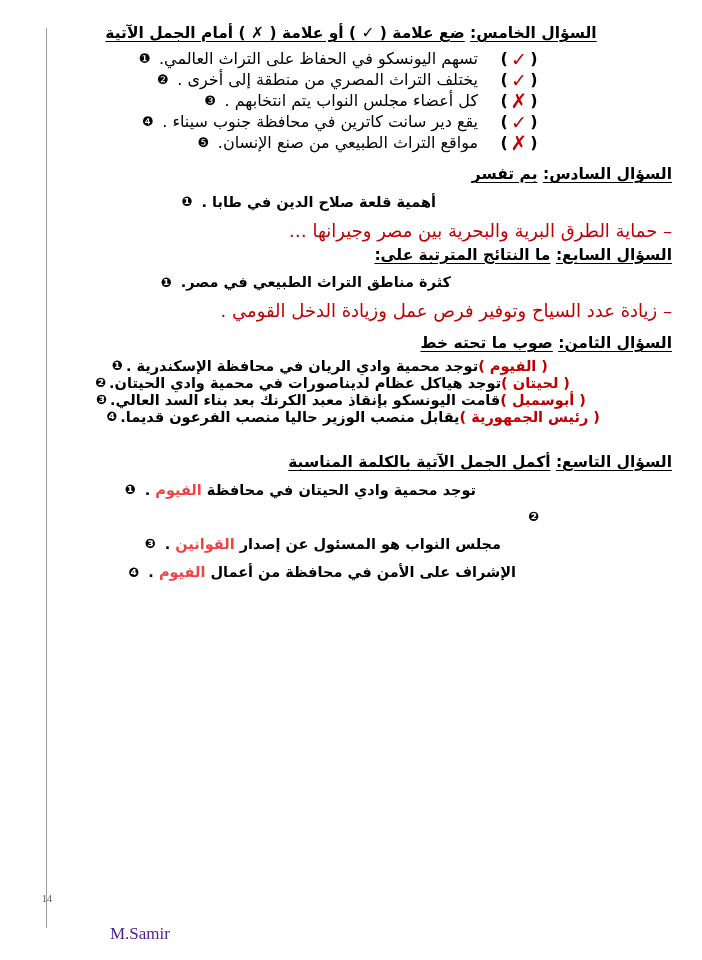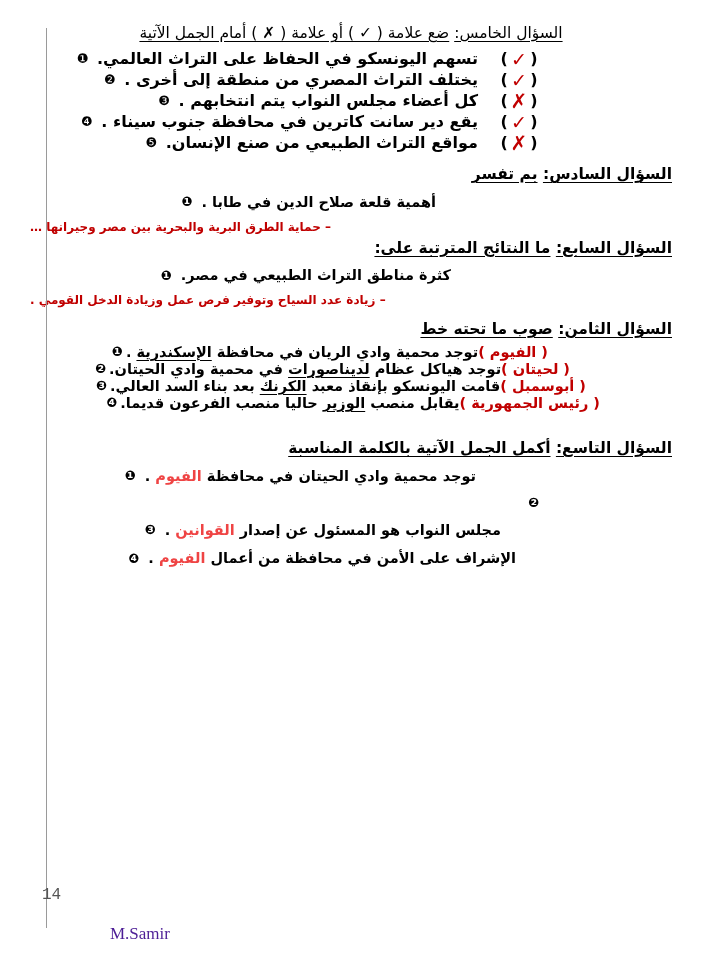--- a/index.html
+++ b/index.html
@@ -26,21 +26,21 @@
   .margin-rule {
     position: absolute;
     left: 46px;
     top: 28px;
     width: 1px;
     height: 900px;
     background: #9a9a9a;
   }
   .section-head {
     text-align: center;
-    font-weight: normal;
+    font-weight: bold;
     font-size: 15.5px;
     margin: 0 0 4px 0;
     line-height: 1.5;
   }
   .section-head .u {
     text-decoration: underline;
     text-underline-offset: 3px;
   }
   .head-right {
     text-align: right;
@@ -64,23 +64,22 @@
   }
   .num {
     display: inline-block;
     width: 17px;
     text-align: center;
     font-size: 13px;
     flex: 0 0 auto;
   }
   .txt {
     padding: 0 6px;
-    font-weight: bold;
-  }
-  .u { text-decoration: underline; text-underline-offset: 3px; }
+  }
+  .u { text-underline-offset: 3px; }
   .red { color: #ef4444; }
   .q5-row {
     display: flex;
     align-items: center;
     justify-content: flex-start;
     padding-right: 118px;
     margin: 2px 0;
   }
   .q5-row .paren {
     display: inline-block;
@@ -94,24 +93,24 @@
     position: absolute;
     left: 50%;
     top: 50%;
     transform: translate(-50%, -52%);
     color: #c00000;
     font-size: 19px;
     font-weight: bold;
   }
   .mark.cross { font-size: 20px; }
   .answer-line {
-    text-align: left;
+    text-align: right;
     color: #c00000;
-    font-weight: bold;
-    font-size: 12px;
+    font-weight: normal;
+    font-size: 18px;
     margin: 3px 0 2px 0;
   }
   .q8-row {
     display: flex;
     align-items: center;
     justify-content: flex-start;
     margin: 1px 0;
     font-size: 14.5px;
     font-weight: bold;
   }
@@ -127,23 +126,23 @@
     position: absolute;
     left: 0;
     right: 0;
     bottom: 8px;
     height: 60px;
   }
   .page-num {
     position: absolute;
     left: 42px;
     bottom: 48px;
-    font-size: 16px;
+    font-size: 10px;
     color: #555;
-    font-family: Liberation Mono, monospace;
+    font-family: Liberation Serif, serif;
   }
   .signature {
     position: absolute;
     left: 110px;
     bottom: 8px;
     font-size: 17px;
     font-family: "Liberation Serif", serif;
     color: #4c1d95;
     direction: ltr;
   }

